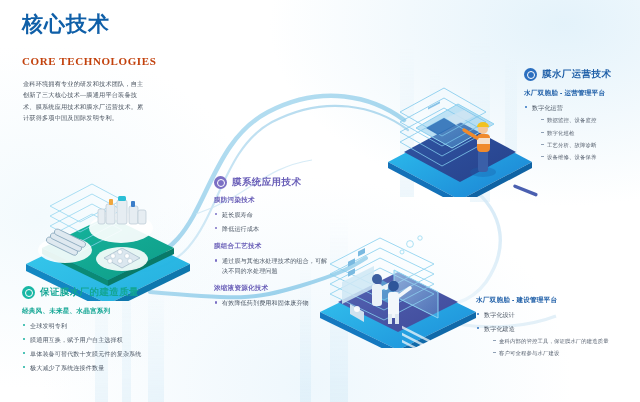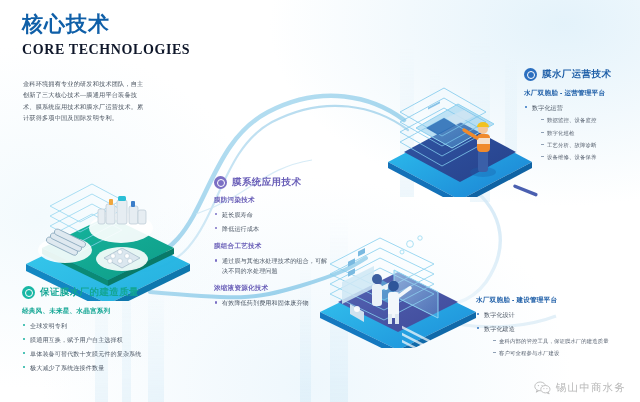--- a/index.html
+++ b/index.html
@@ -17,21 +17,21 @@
       radial-gradient(420px 260px at 88% 6%, rgba(205,232,247,.55), rgba(255,255,255,0) 70%),
       radial-gradient(380px 300px at 48% 96%, rgba(218,238,250,.45), rgba(255,255,255,0) 70%),
       radial-gradient(300px 240px at 6% 54%, rgba(224,242,250,.40), rgba(255,255,255,0) 72%),
       #ffffff;}
   .bg-bars{position:absolute;inset:0;opacity:.5;}
   .bar{position:absolute;bottom:0;background:linear-gradient(180deg,rgba(255,255,255,0),rgba(168,213,238,.38));}
 
   
   .hdr{position:absolute;left:22px;top:12px;}
   .hdr h1{margin:0;font-size:21px;font-weight:bold;color:#0f5fa8;letter-spacing:1px;line-height:1.1;}
-  .hdr h2{margin:7px 0 0 0;font-size:14px;font-weight:bold;color:#0f172a;
+  .hdr h2{margin:20px 0 0 0;font-size:11px;font-weight:bold;color:#c2410c;
     letter-spacing:.6px;font-family:"Liberation Serif","DejaVu Serif",serif;}
   .intro{position:absolute;left:23px;top:78px;width:126px;font-size:6.2px;line-height:1.85;
     color:#4a5460;letter-spacing:.15px;}
 
   
   .ribbons{position:absolute;inset:0;}
 
   
   .scene{position:absolute;}
 
@@ -390,29 +390,14 @@
       <li>
         <span>数字化建造</span>
         <ul class="sub2">
           <li>金科内部的管控工具，保证膜水厂的建造质量</li>
           <li>客户可全程参与水厂建设</li>
         </ul>
       </li>
     </ul>
   </div>
 
-  <div class="wm">
-    <span class="wechat">
-      <svg width="17" height="14" viewBox="0 0 17 14">
-        <ellipse cx="6.2" cy="5.4" rx="5.4" ry="4.4" fill="none" stroke="#9a9a9a" stroke-width="1"></ellipse>
-        <path d="M3.2,9 L2.2,11.2 L4.6,10" fill="none" stroke="#9a9a9a" stroke-width="1"></path>
-        <circle cx="4.4" cy="4.6" r=".7" fill="#9a9a9a"></circle>
-        <circle cx="8" cy="4.6" r=".7" fill="#9a9a9a"></circle>
-        <ellipse cx="11.4" cy="8.2" rx="4.6" ry="3.7" fill="#ffffff" stroke="#9a9a9a" stroke-width="1"></ellipse>
-        <path d="M14.2,11.1 L15.2,12.9 L13,11.9" fill="none" stroke="#9a9a9a" stroke-width="1"></path>
-        <circle cx="9.9" cy="7.6" r=".6" fill="#9a9a9a"></circle>
-        <circle cx="12.9" cy="7.6" r=".6" fill="#9a9a9a"></circle>
-      </svg>
-    </span>
-    <span class="wm-txt">锡山中商水务</span>
-  </div>
 
 </div>
 
 </body></html>

